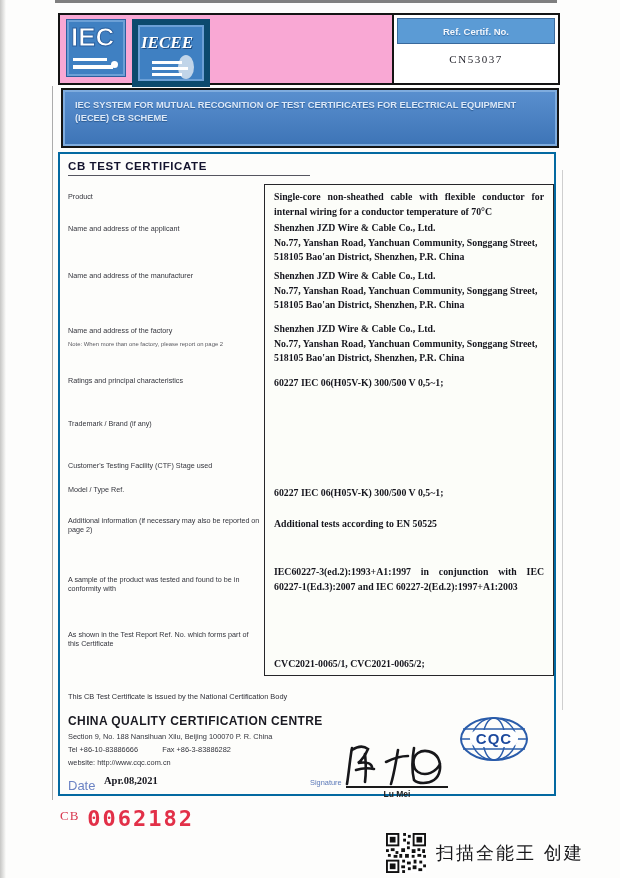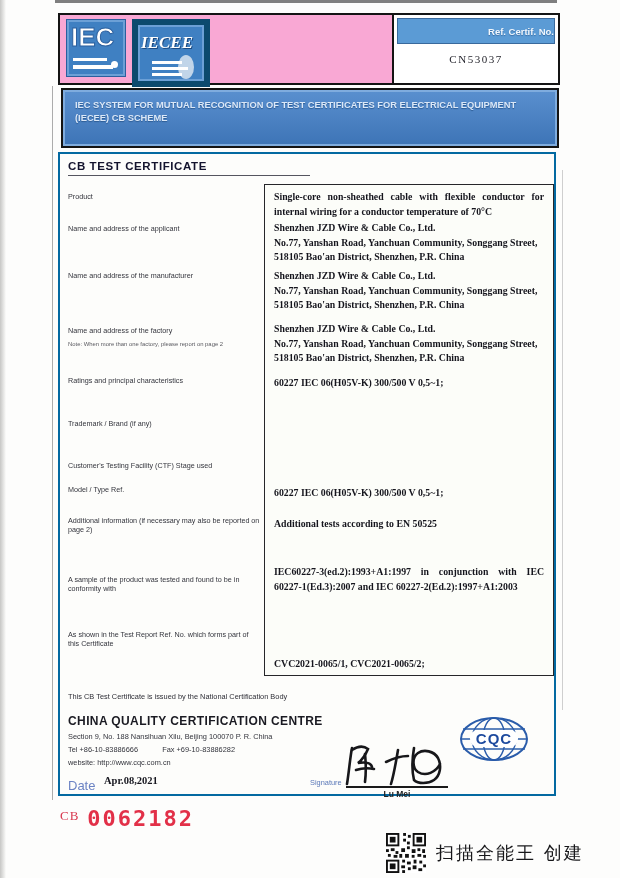--- a/index.html
+++ b/index.html
@@ -28,21 +28,21 @@
   .ieceelogo .bar1,.ieceelogo .bar2,.ieceelogo .bar3{position:absolute;left:14px;height:3px;background:#fff;}
   .ieceelogo .bar1{top:36px;width:30px;}
   .ieceelogo .bar2{top:42px;width:36px;}
   .ieceelogo .bar3{top:48px;width:30px;}
   .ieceelogo .blob{position:absolute;left:40px;top:30px;width:16px;height:24px;border-radius:50%;
            background:#d8e4f0;opacity:.85;}
 
   
   .refbox{position:absolute;left:392px;top:13px;width:164px;height:68px;border:2px solid #141414;background:#fff;}
   .refhead{position:absolute;left:3px;top:3px;right:3px;height:24px;background:#5b9bd5;
-           border:1px solid #39699c;display:flex;align-items:center;justify-content:flex-end;}
+           border:1px solid #39699c;display:flex;align-items:center;justify-content:center;}
   .refhead span{font-size:9.5px;font-weight:bold;color:#f2f7fd;text-shadow:0 1px 1px #3a6ea5;}
   .refval{position:absolute;left:0;right:0;top:38px;text-align:center;
            font-family:"Liberation Serif",serif;font-size:11px;letter-spacing:1.5px;color:#26262e;}
 
   
   .banner{position:absolute;left:61px;top:88px;width:498px;height:60px;border:2px solid #141414;
           background:linear-gradient(#5a90cf,#3d74b6);box-shadow:inset 0 0 0 2px #7facde;box-sizing:border-box;}
   .banner .txt{position:absolute;left:12px;top:9px;right:14px;font-size:9.3px;font-weight:bold;
           color:#dbe8f8;line-height:1.35;text-shadow:0 1px 1px #2c5b93;}
 
@@ -151,21 +151,21 @@
       <div class="val" style="top:332px">Additional tests according to EN 50525</div>
       <div class="val justify" style="top:380px">IEC60227-3(ed.2):1993+A1:1997 in conjunction with IEC 60227-1(Ed.3):2007 and IEC 60227-2(Ed.2):1997+A1:2003</div>
       <div class="val" style="top:472px">CVC2021-0065/1, CVC2021-0065/2;</div>
     </div>
 
     <div class="issuednote">This CB Test Certificate is issued by the National Certification Body</div>
     <div class="centrename">CHINA QUALITY CERTIFICATION CENTRE</div>
     <div class="addr1">Section 9, No. 188 Nansihuan Xilu, Beijing 100070 P. R. China</div>
     <div class="addr2">
       <span>Tel  +86-10-83886666</span>
-      <span class="fax">Fax  +69-10-83886282</span>
+      <span class="fax">Fax  +86-3-83886282</span>
     </div>
     <div class="addr3">website: http://www.cqc.com.cn</div>
 
     <div class="datelbl">Date</div>
     <div class="dateval">Apr.08,2021</div>
 
     <div class="siglbl">Signature</div>
     <svg class="sighand" width="120" height="46" viewBox="0 0 120 46">
       <g fill="none" stroke="#17171a" stroke-width="2.6" stroke-linecap="round">
         <path d="M14,6 C12,16 11,30 9,42"></path>

